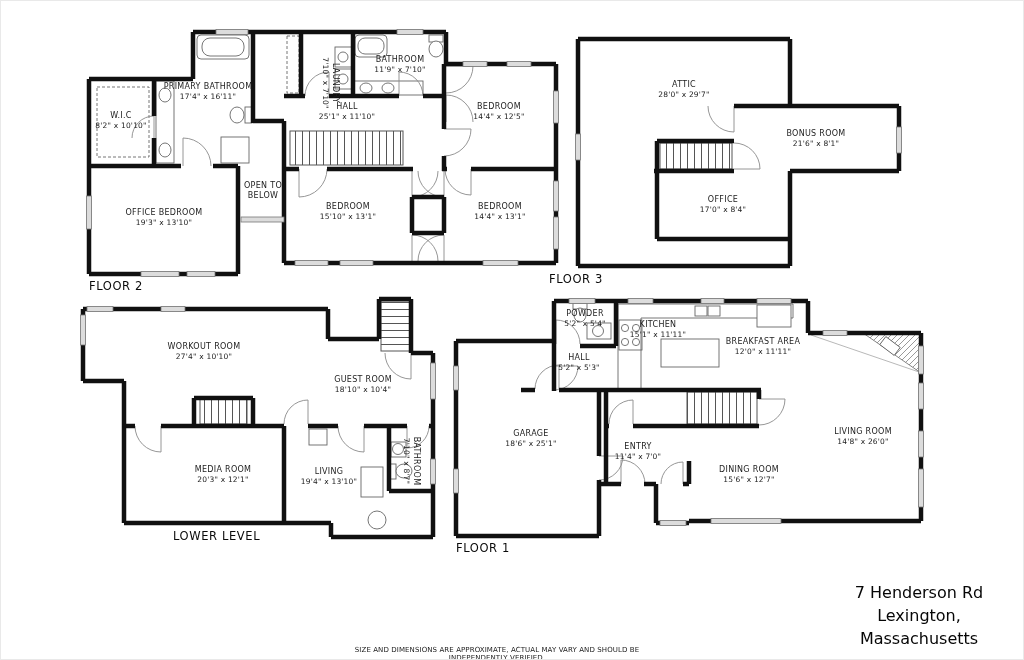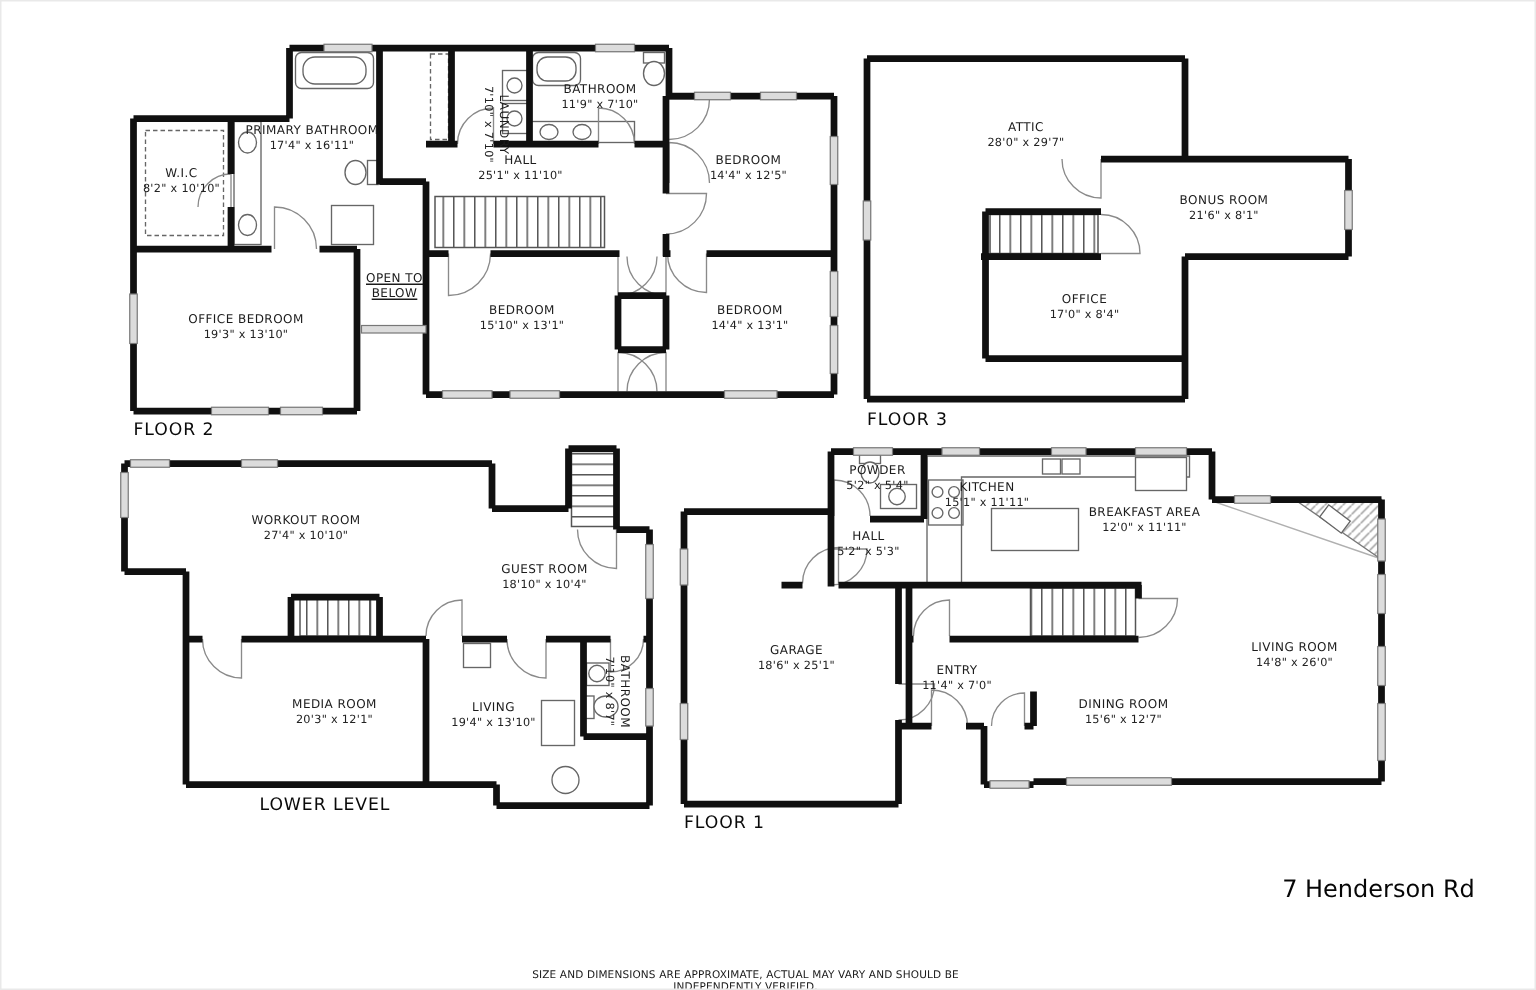--- a/index.html
+++ b/index.html
@@ -4,21 +4,21 @@
 <style>
   html,body{margin:0;padding:0;background:#fff;}
   #canvas{position:relative;width:1024px;height:660px;background:#ffffff;overflow:hidden;
           font-family:"DejaVu Sans","Liberation Sans",sans-serif;box-sizing:border-box;border:1px solid #e9e9e9;}
   svg.plan{position:absolute;left:0;top:0;width:1024px;height:660px;}
   .room-label{position:absolute;transform:translateX(-50%);text-align:center;color:#1c1c1c;
               white-space:nowrap;line-height:1.3;pointer-events:none;}
   .room-label .rname{display:block;font-size:8px;letter-spacing:.3px;}
   .room-label .rdims{display:block;font-size:7.5px;letter-spacing:.2px;color:#222;}
   .room-label.rot{transform:translate(-50%,-50%) rotate(90deg);}
-  .room-label.narrow{white-space:normal;width:52px;text-decoration:underline;}
+  .room-label.narrow{white-space:normal;width:52px;}
   .floor-label{position:absolute;font-size:11.5px;letter-spacing:.6px;color:#0a0a0a;text-align:right;}
   .disclaimer{position:absolute;left:350px;top:608px;width:292px;text-align:center;
               font-size:7px;letter-spacing:.1px;color:#191919;margin-top:37px;}
   .address{position:absolute;left:830px;top:580px;width:176px;text-align:center;color:#060606;}
   .address .line1,.address .line2{display:block;font-size:16px;line-height:1.45;}
 </style>
 </head>
 <body>
 
 <div id="canvas">
@@ -264,21 +264,21 @@
   <span class="rdims">28'0" x 29'7"</span>
 </div>
 <div class="room-label" style="left:815px;top:128px">
   <span class="rname">BONUS ROOM</span>
   <span class="rdims">21'6" x 8'1"</span>
 </div>
 <div class="room-label" style="left:722px;top:194px">
   <span class="rname">OFFICE</span>
   <span class="rdims">17'0" x 8'4"</span>
 </div>
-<div class="floor-label" style="left:577px;top:271px">FLOOR 3</div>
+<div class="floor-label" style="left:548px;top:271px">FLOOR 3</div>
 
 <div class="room-label" style="left:203px;top:341px">
   <span class="rname">WORKOUT ROOM</span>
   <span class="rdims">27'4" x 10'10"</span>
 </div>
 <div class="room-label" style="left:362px;top:374px">
   <span class="rname">GUEST ROOM</span>
   <span class="rdims">18'10" x 10'4"</span>
 </div>
 <div class="room-label" style="left:222px;top:464px">
@@ -325,15 +325,16 @@
 </div>
 <div class="room-label" style="left:862px;top:426px">
   <span class="rname">LIVING ROOM</span>
   <span class="rdims">14'8" x 26'0"</span>
 </div>
 <div class="floor-label" style="left:455px;top:540px">FLOOR 1</div>
 
 <div class="disclaimer">SIZE AND DIMENSIONS ARE APPROXIMATE, ACTUAL MAY VARY AND SHOULD BE INDEPENDENTLY VERIFIED.</div>
 <div class="address">
   <span class="line1">7 Henderson Rd</span>
+  <span class="line2">Lexington, Massachusetts</span>
 </div>
 
 </div>
 
 </body></html>

